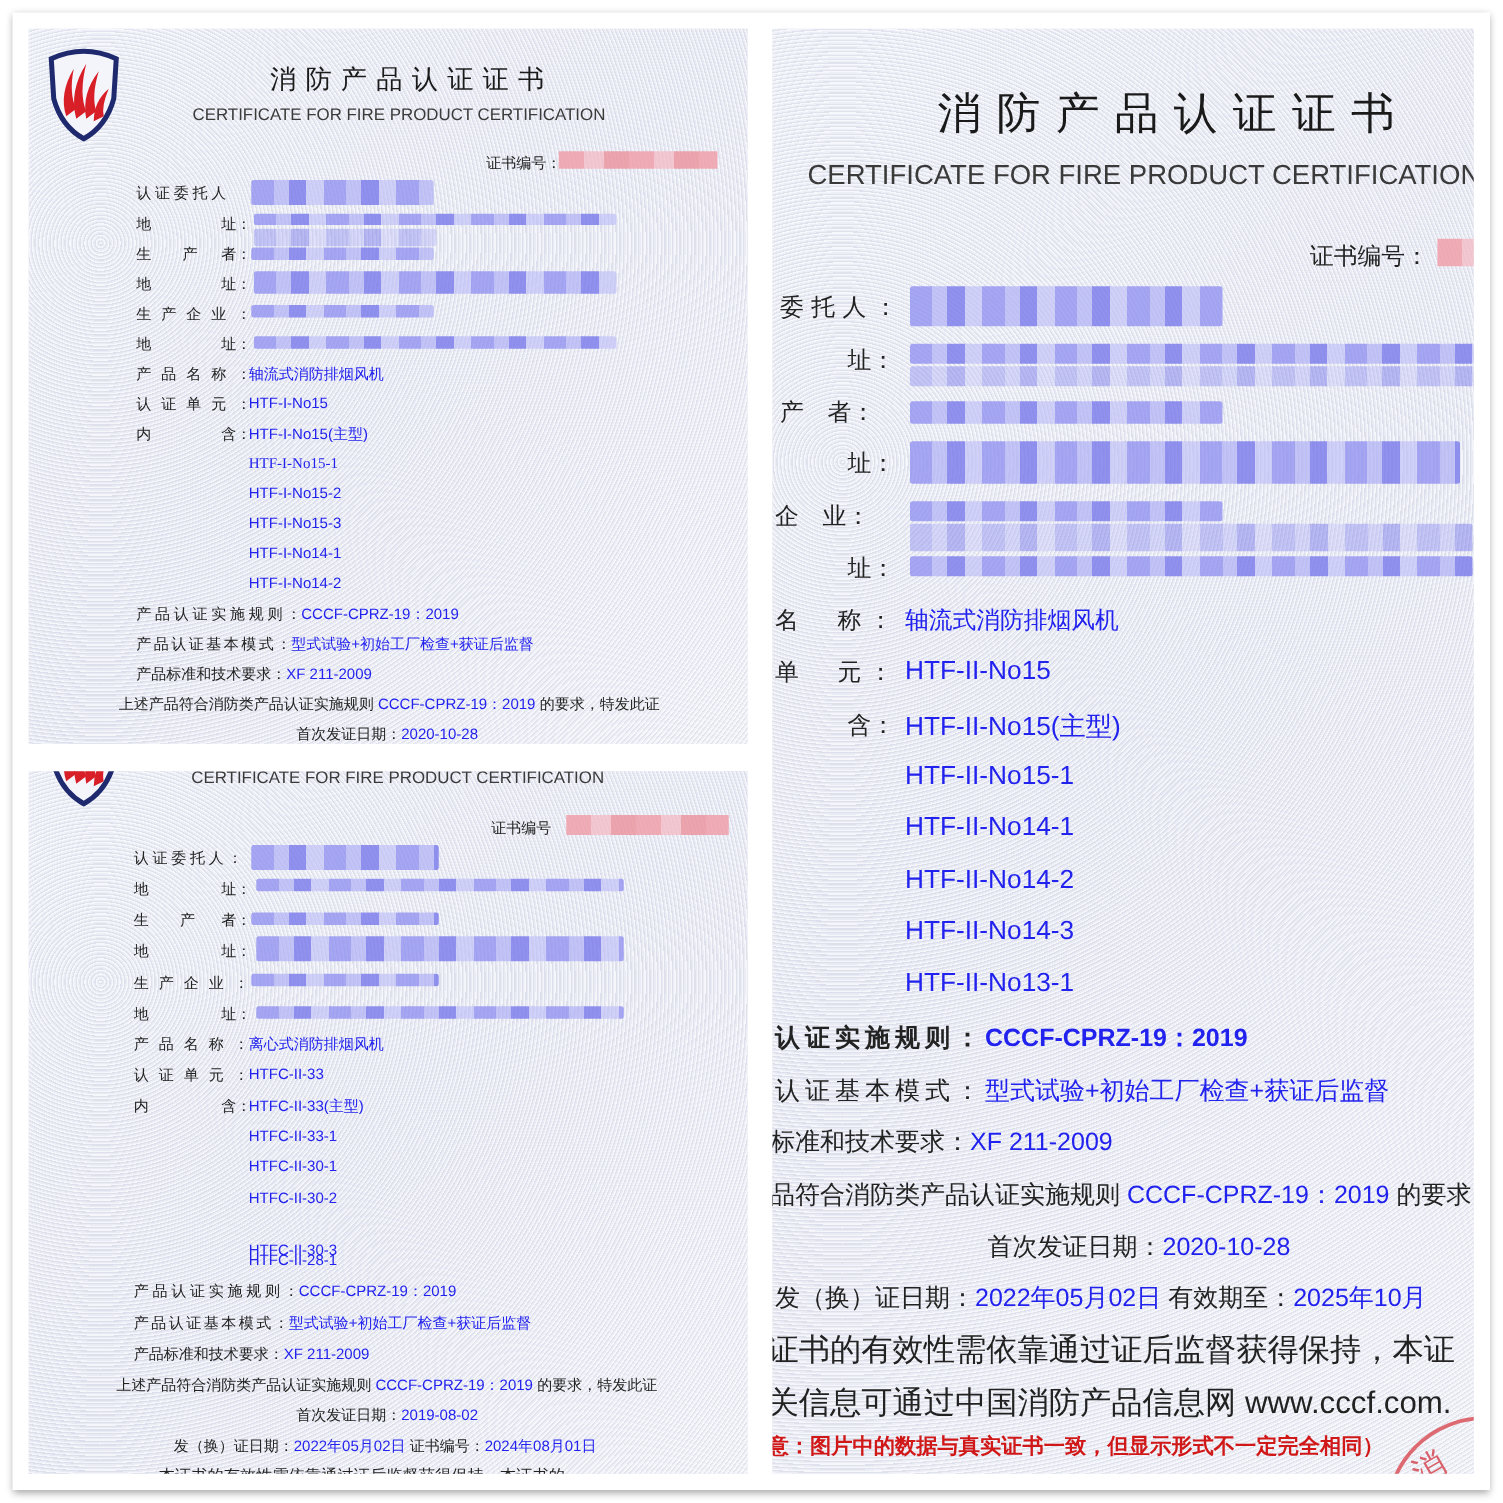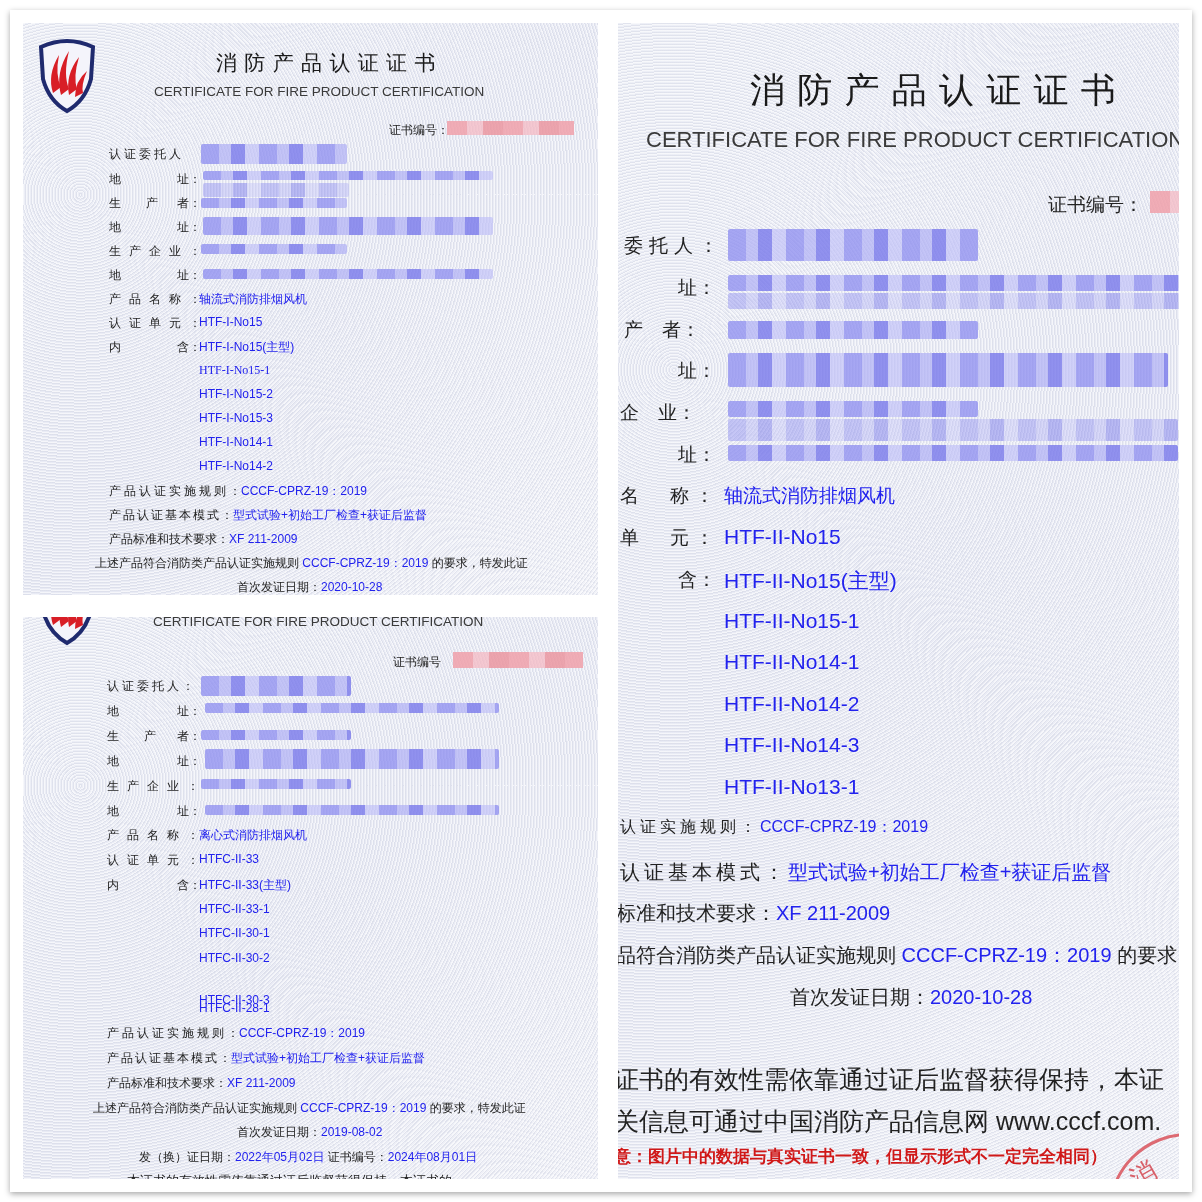--- a/index.html
+++ b/index.html
@@ -253,34 +253,38 @@
   <div class="abs val" style="left:106px; top:502px; font-size:21px;">HTF-II-No15</div>
 
   <div class="abs label" style="left:60px; top:544px; font-size:19px;">含：</div>
   <div class="abs val" style="left:106px; top:544px; font-size:21px;">HTF-II-No15(主型)</div>
   <div class="abs val" style="left:106px; top:586px; font-size:21px;">HTF-II-No15-1</div>
   <div class="abs val" style="left:106px; top:627px; font-size:21px;">HTF-II-No14-1</div>
   <div class="abs val" style="left:106px; top:669px; font-size:21px;">HTF-II-No14-2</div>
   <div class="abs val" style="left:106px; top:710px; font-size:21px;">HTF-II-No14-3</div>
   <div class="abs val" style="left:106px; top:752px; font-size:21px;">HTF-II-No13-1</div>
 
-  <div class="abs" style="left:2px; top:794px; font-size:16px;">
+  <div class="abs" style="left:2px; top:794px; font-size:20px;font-weight:bold;">
     <span class="label" style="letter-spacing:4px;">认证实施规则：</span><span class="val">CCCF-CPRZ-19：2019</span>
   </div>
   <div class="abs" style="left:2px; top:836px; font-size:20px;">
     <span class="label" style="letter-spacing:4px;">认证基本模式：</span><span class="val">型式试验+初始工厂检查+获证后监督</span>
   </div>
   <div class="abs" style="left:-2px; top:877px; font-size:20px;">
     <span class="label">标准和技术要求：</span><span class="val">XF 211-2009</span>
   </div>
   <div class="abs" style="left:-2px; top:919px; font-size:20px;">
     <span class="label">品符合消防类产品认证实施规则</span> <span class="val">CCCF-CPRZ-19：2019</span> <span class="label">的要求</span>
   </div>
   <div class="abs" style="left:172px; top:961px; font-size:20px;">
     <span class="label">首次发证日期：</span><span class="val">2020-10-28</span>
+  </div>
+  <div class="abs" style="left:2px; top:1002px; font-size:20px;">
+    <span class="label">发（换）证日期：</span><span class="val">2022年05月02日</span>
+    <span class="label">有效期至：</span><span class="val">2025年10月</span>
   </div>
   <div class="abs black" style="left:-4px; top:1040px; font-size:25px;">证书的有效性需依靠通过证后监督获得保持，本证</div>
   <div class="abs red" style="left:-4px; top:1122px; font-size:17px;">意：图片中的数据与真实证书一致，但显示形式不一定完全相同）</div>
   <div class="abs black" style="left:-4px; top:1082px; font-size:25px;">关信息可通过中国消防产品信息网 www.cccf.com.</div>
 
   <div class="seal" style="left:490px; top:1110px; width:160px; height:160px;"></div>
   <div class="seal-text" style="left:520px; top:1128px; transform: rotate(-30deg);">消防</div>
 </div>
 
 </body></html>

